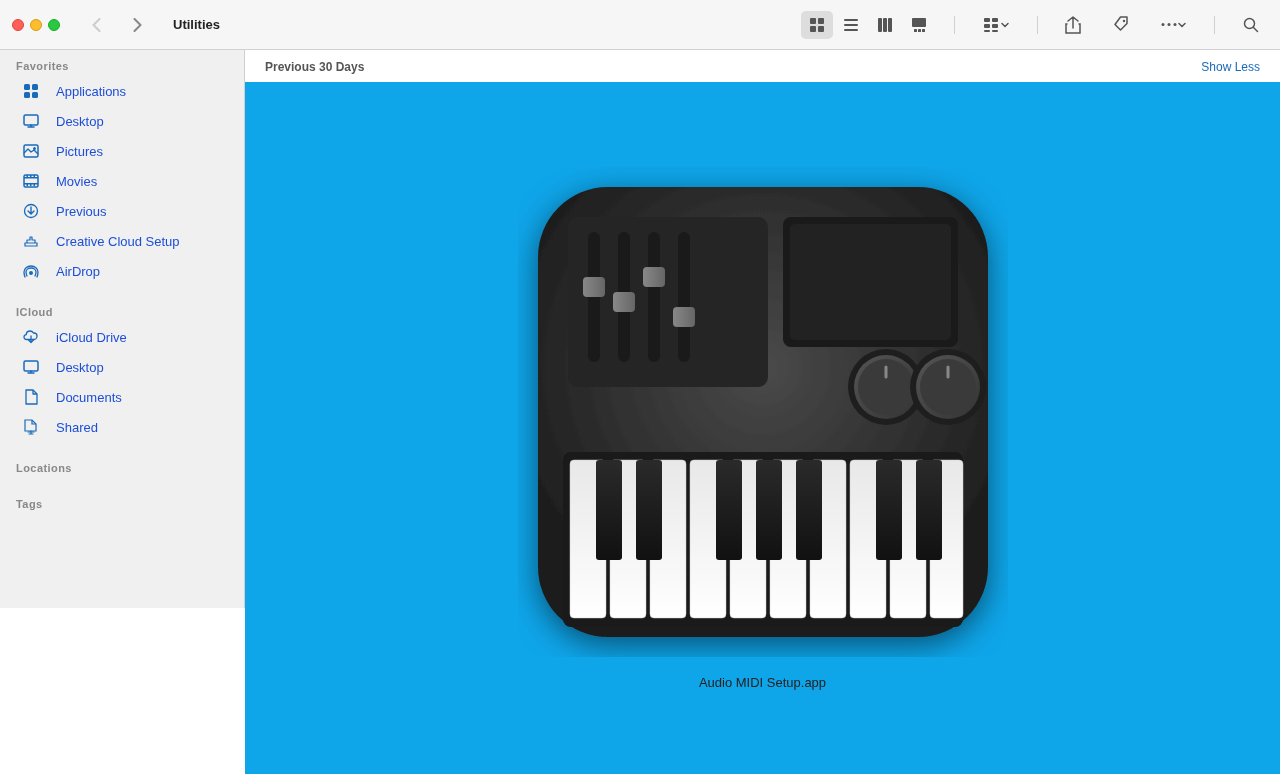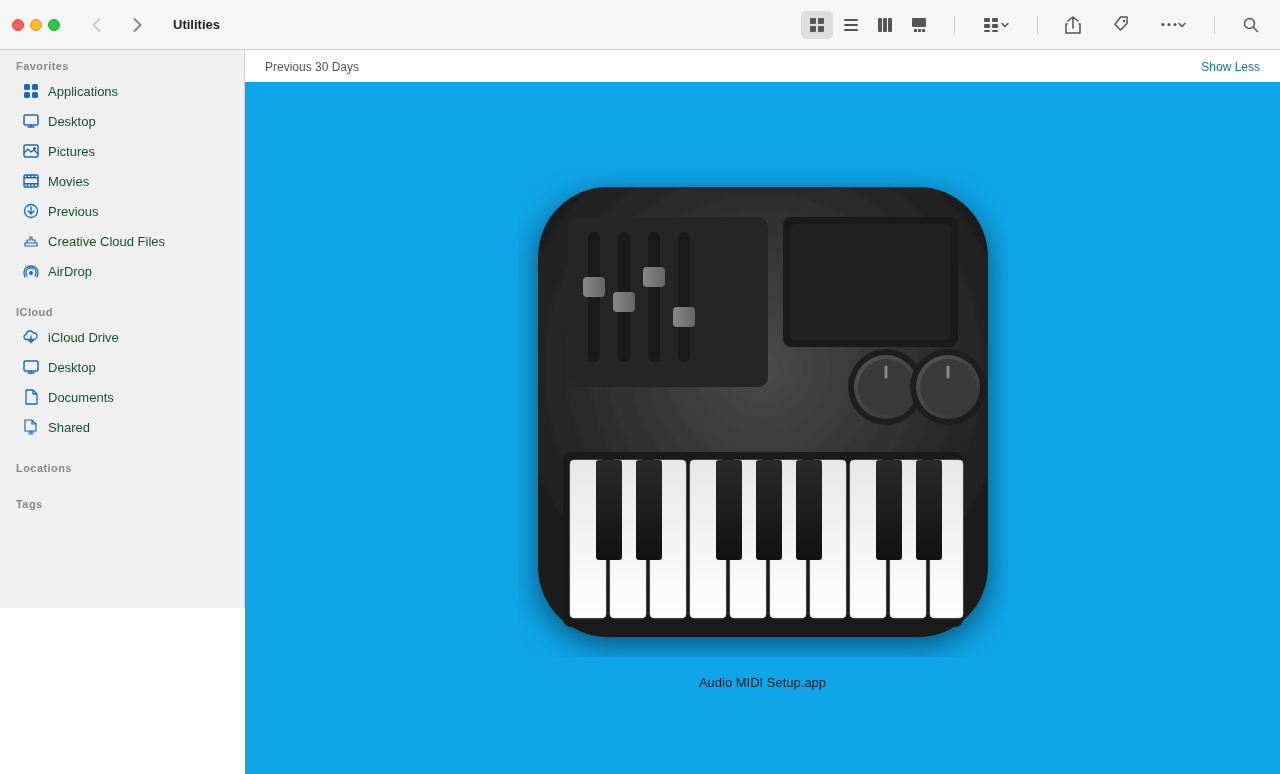--- a/index.html
+++ b/index.html
@@ -39,22 +39,23 @@
       align-items: center;
       padding: 5px 12px 5px 16px;
       cursor: pointer;
       border-radius: 6px;
       margin: 1px 6px;
       gap: 8px;
     }
 
     .sidebar-item-label {
       font-size: 13px;
-      color: #14532d;
+      color: #1d4ed8;
       font-weight: 400;
+      margin-left: 8px;
     }
 
     .sidebar-icon {
       width: 18px;
       height: 18px;
       display: flex;
       align-items: center;
       justify-content: center;
       flex-shrink: 0;
     }
@@ -155,21 +156,21 @@
     .section-header {
       display: flex;
       justify-content: space-between;
       align-items: center;
       padding: 10px 20px 8px 20px;
       background: #fff;
     }
 
     .section-title {
       font-size: 12px;
-      font-weight: 400;
+      font-weight: 700;
       color: #555;
     }
 
     .show-less-btn {
       font-size: 12px;
       color: #1a6aba;
       cursor: pointer;
       background: none;
       border: none;
     }
@@ -381,21 +382,21 @@
     <span class="sidebar-item-label">Previous</span>
   </div>
 
   <div class="sidebar-item">
     <span class="sidebar-icon">
       <svg width="16" height="16" viewBox="0 0 16 16" fill="none">
         <path d="M2 10H14V13H2V10Z" stroke="#1a6aba" stroke-width="1.2" fill="none"></path>
         <path d="M4 10V7H7V4H9V7H12V10" stroke="#1a6aba" stroke-width="1.2" stroke-linejoin="round" fill="none"></path>
       </svg>
     </span>
-    <span class="sidebar-item-label">Creative Cloud Files</span>
+    <span class="sidebar-item-label">Creative Cloud Setup</span>
   </div>
 
   <div class="sidebar-item">
     <span class="sidebar-icon">
       <svg width="16" height="16" viewBox="0 0 16 16" fill="none">
         <circle cx="8" cy="10" r="2" fill="#1a6aba"></circle>
         <path d="M4 13C4 13 3 11 3 9C3 6.8 5.2 5 8 5C10.8 5 13 6.8 13 9C13 11 12 13 12 13" stroke="#1a6aba" stroke-width="1.3" stroke-linecap="round" fill="none"></path>
         <path d="M2 14C2 14 1 11.5 1 9C1 5.7 4.1 3 8 3C11.9 3 15 5.7 15 9C15 11.5 14 14 14 14" stroke="#1a6aba" stroke-width="1.3" stroke-linecap="round" fill="none"></path>
       </svg>
     </span>

